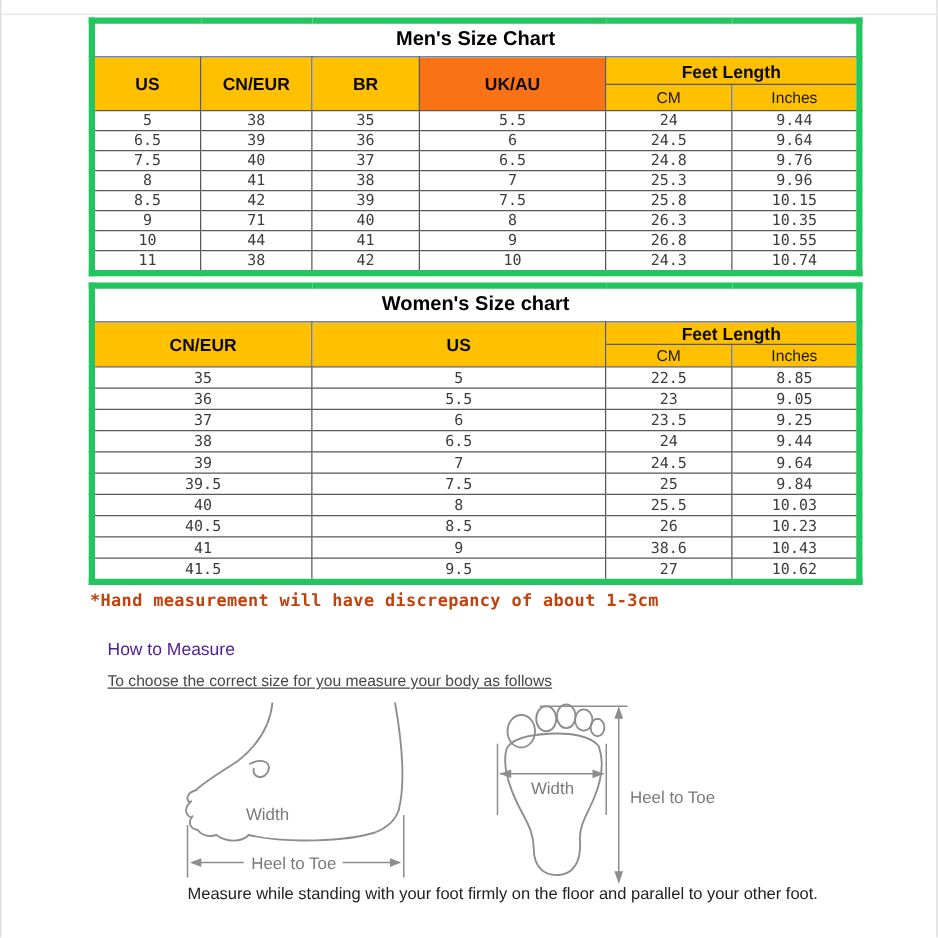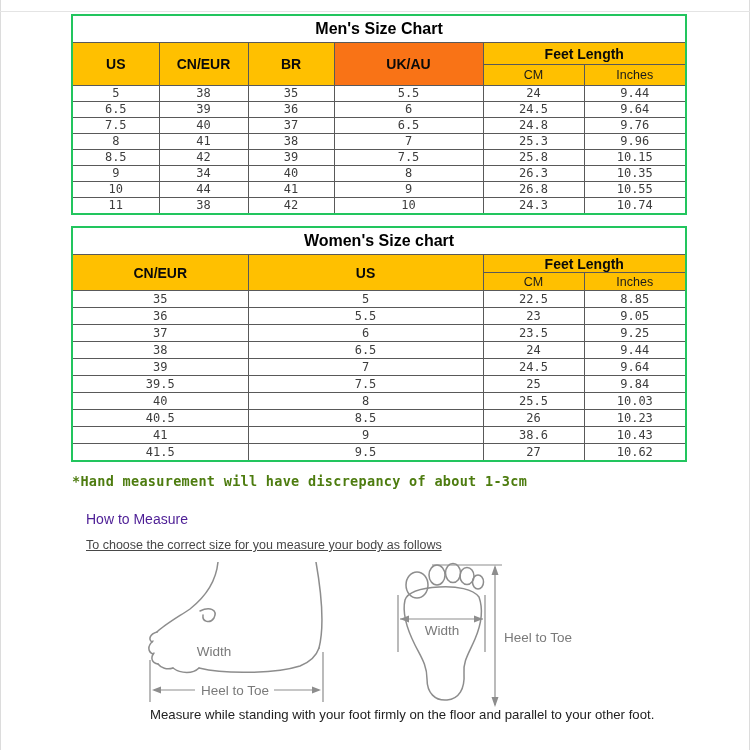--- a/index.html
+++ b/index.html
@@ -9,21 +9,21 @@
     overflow:hidden;
   }
   .page-edge{position:absolute;top:0;bottom:0;width:1px;background:#dcdcdc;}
   .edge-left{left:0;}
   .edge-right{right:0;}
   .top-rule{position:absolute;top:11px;left:0;width:750px;height:1px;background:#e4e4e4;}
 
   table.size-table{
     position:absolute;left:71px;width:614px;
     border-collapse:collapse;table-layout:fixed;
-    border:2px solid #22c55e;
+    border:5px solid #22c55e;
   }
   table.men{top:14px;}
   table.women{top:226px;}
   .size-table td,.size-table th{
     border:1px solid #595959;padding:0;text-align:center;vertical-align:middle;
     overflow:hidden;white-space:nowrap;
   }
   .title-cell{
     background:#ffffff;font-weight:bold;font-size:16px;color:#000;
     height:26px;border:1px solid #1f1f1f;
@@ -36,21 +36,21 @@
   table.women tr.hdr-row-2 th{height:17px;}
   .size-table tbody td{
     font-family:"DejaVu Sans Mono",monospace;font-size:12px;color:#3d3d3d;
     height:15px;line-height:15px;
   }
   table.women tbody td{height:16px;line-height:16px;}
 
   .notes{
     position:absolute;left:72px;top:471px;
     font-family:"DejaVu Sans Mono",monospace;font-weight:bold;
-    font-size:13.5px;color:#4d7c0f;line-height:20px;letter-spacing:0.3px;
+    font-size:13.5px;color:#c2410c;line-height:20px;letter-spacing:0.3px;
   }
   .howto-title{
     position:absolute;left:86px;top:511px;
     font-size:14px;color:#4c1d95;
   }
   .howto-subtitle{
     position:absolute;left:86px;top:538px;
     font-size:12.5px;color:#474747;text-decoration:underline;
   }
   .diagram{position:absolute;}
@@ -133,21 +133,21 @@
       <tr>
         <td>8.5</td>
         <td>42</td>
         <td>39</td>
         <td>7.5</td>
         <td>25.8</td>
         <td>10.15</td>
       </tr>
       <tr>
         <td>9</td>
-        <td>34</td>
+        <td>71</td>
         <td>40</td>
         <td>8</td>
         <td>26.3</td>
         <td>10.35</td>
       </tr>
       <tr>
         <td>10</td>
         <td>44</td>
         <td>41</td>
         <td>9</td>

